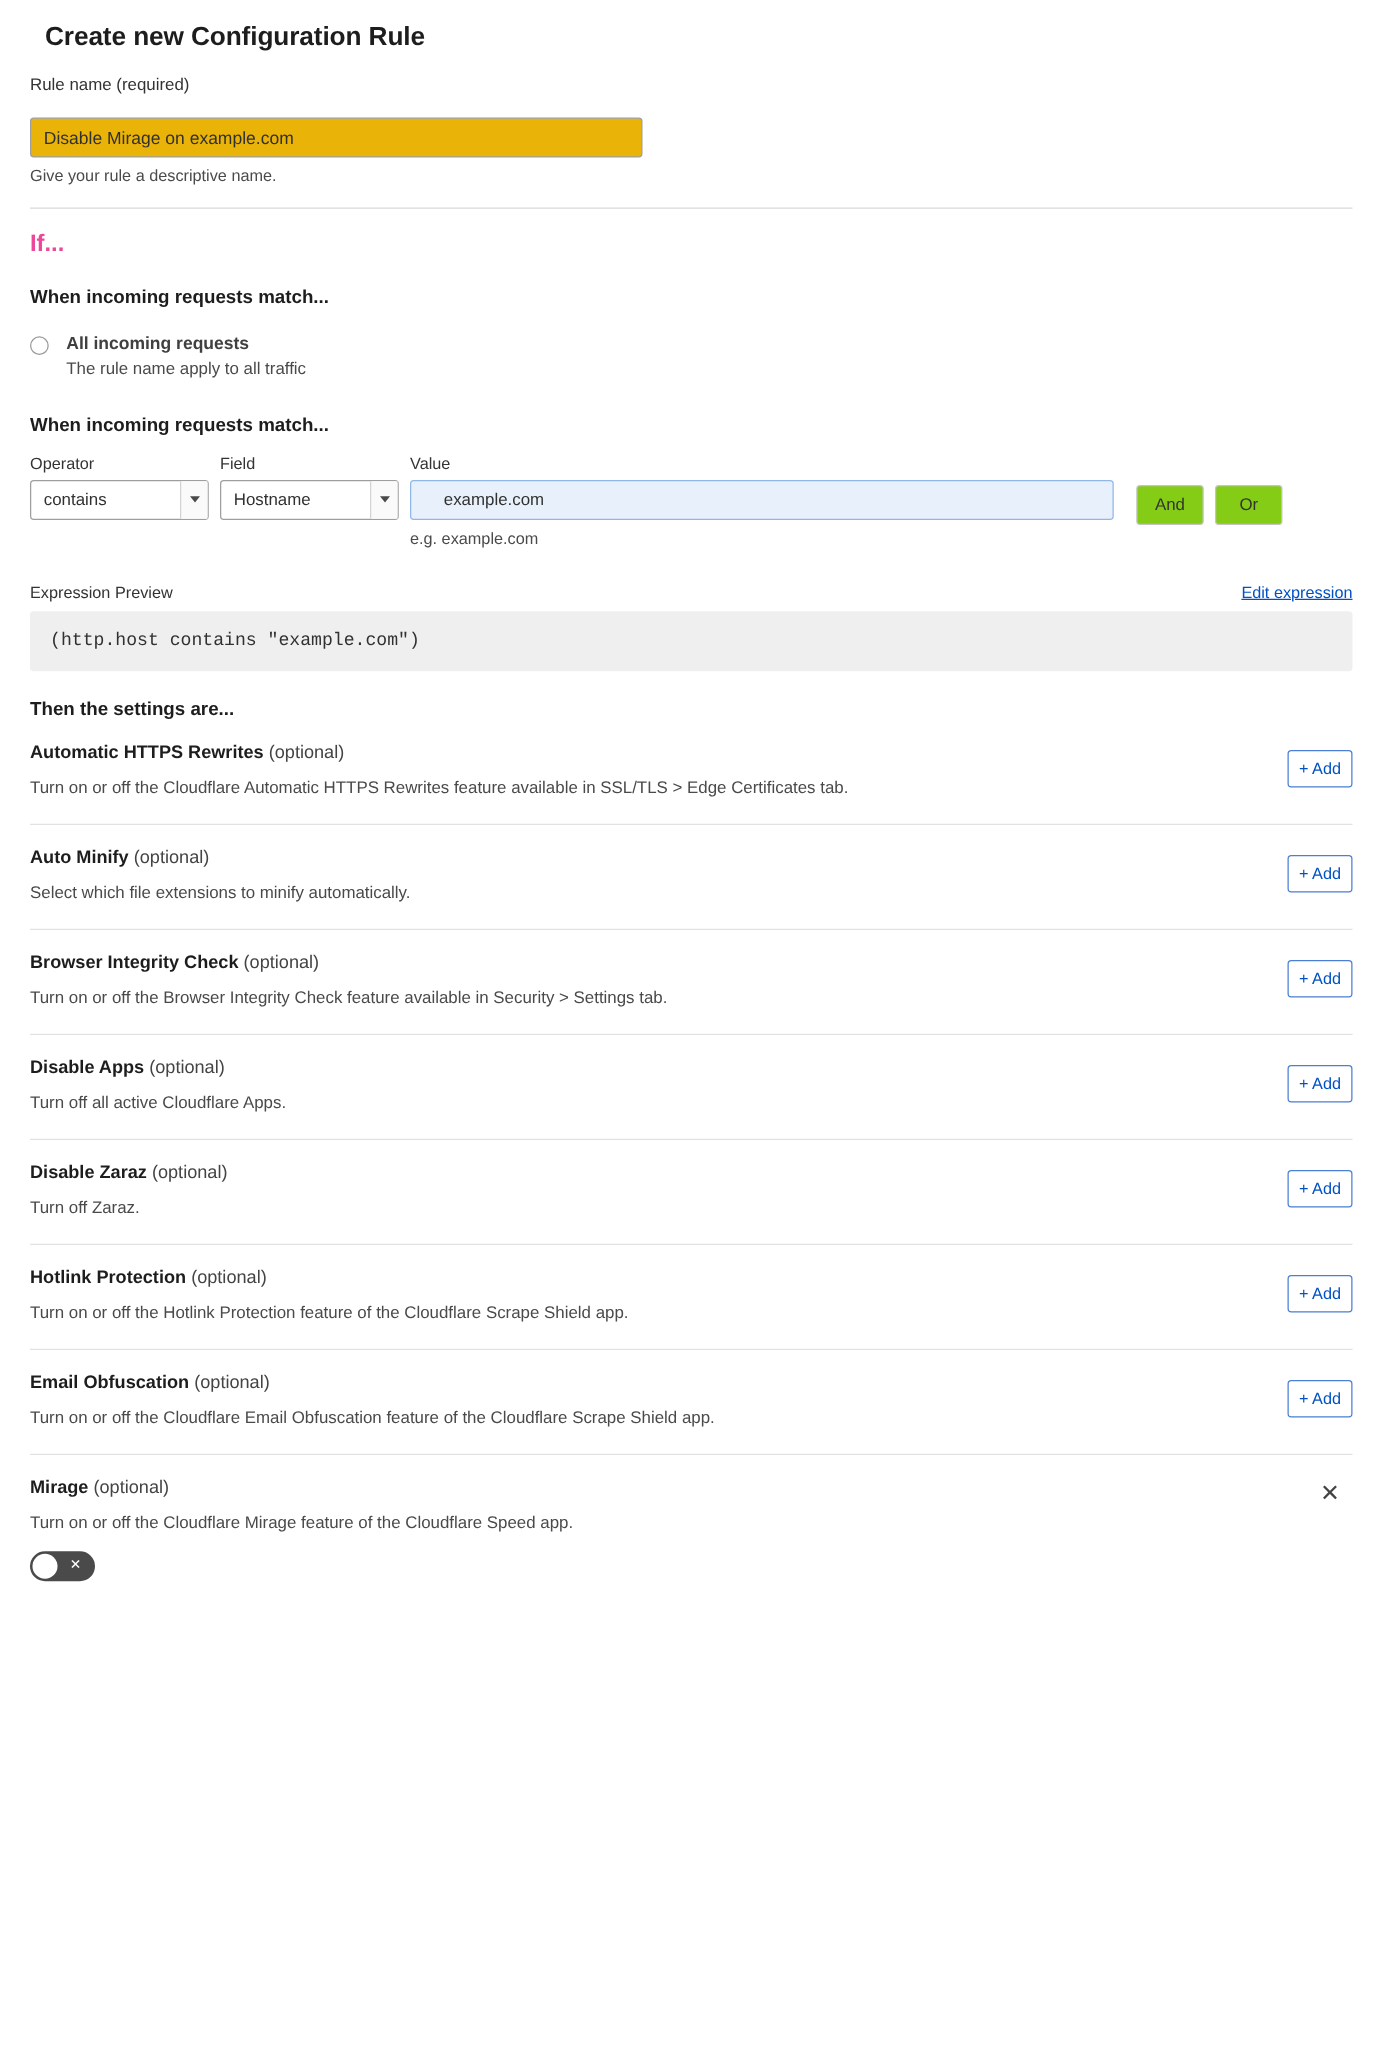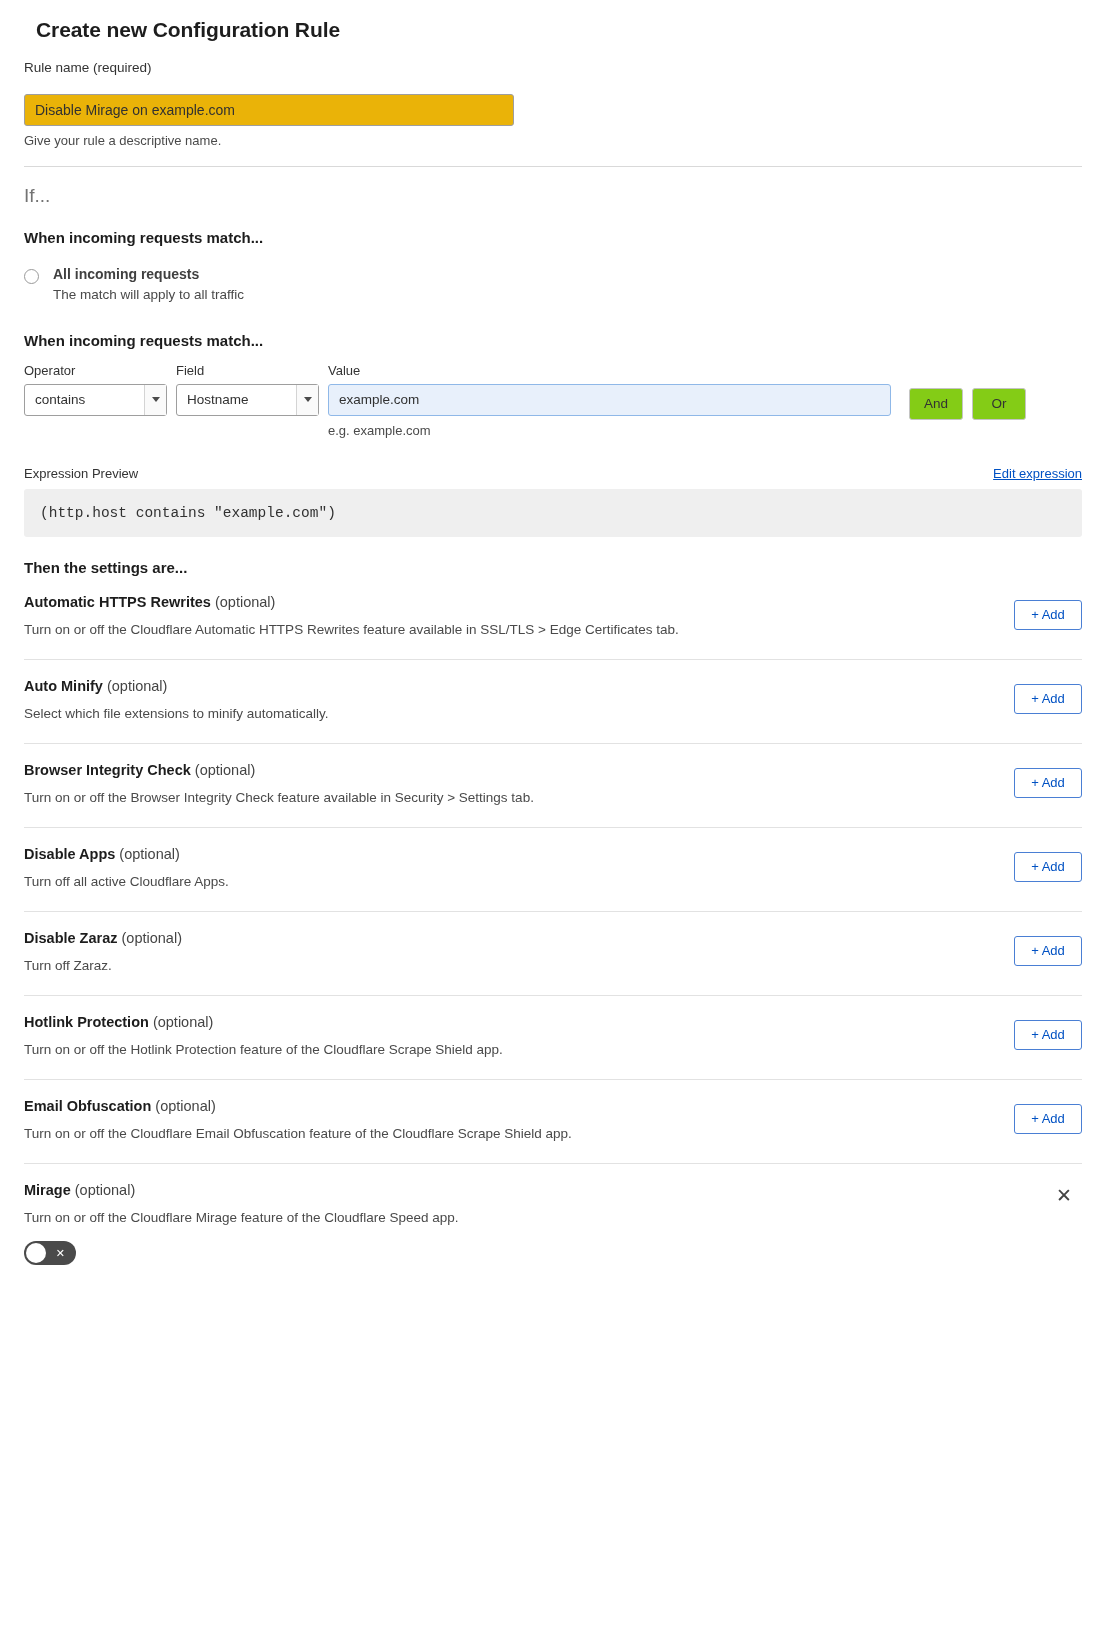--- a/index.html
+++ b/index.html
@@ -45,22 +45,22 @@
     color: #4a4a4a;
     margin-top: 7px;
   }
   .divider {
     border: none;
     border-top: 1px solid #d9d9d9;
     margin: 18px 0 0 0;
   }
   .section-if {
     font-size: 19px;
-    font-weight: normal;
-    color: #737373;
+    font-weight: bold;
+    color: #ec4899;
     margin: 18px 0 0 0;
   }
   .subhead {
     font-size: 15px;
     font-weight: bold;
     color: #1d1d1d;
     margin: 22px 0 0 0;
   }
   .radio-row {
     display: flex;
@@ -140,21 +140,21 @@
     border-left: 4px solid transparent;
     border-right: 4px solid transparent;
     border-top: 5px solid #4a4a4a;
   }
   .value-input {
     width: 563px;
     height: 32px;
     border: 1px solid #8fb8e8;
     border-radius: 3px;
     background: #e8f0fb;
-    padding: 4px 10px;
+    padding: 4px 26px;
     font-size: 13.5px;
     color: #313131;
     font-family: "Liberation Sans", sans-serif;
     outline: none;
   }
   .value-hint {
     font-size: 13px;
     color: #4a4a4a;
     margin-top: 7px;
   }
@@ -214,21 +214,21 @@
   .setting-title span.opt { font-weight: normal; color: #444; }
   .setting-desc {
     font-size: 13.5px;
     color: #4a4a4a;
     margin-top: 12px;
   }
   .add-btn {
     position: absolute;
     right: 0;
     top: 24px;
-    width: 68px;
+    width: 52px;
     height: 30px;
     border: 1px solid #4a7fd4;
     border-radius: 3px;
     background: #fff;
     color: #0051c3;
     font-size: 13px;
     font-family: "Liberation Sans", sans-serif;
     cursor: pointer;
   }
   .close-x {
@@ -285,21 +285,21 @@
 
   <hr class="divider">
 
   <div class="section-if">If...</div>
   <div class="subhead">When incoming requests match...</div>
 
   <div class="radio-row">
     <span class="radio"></span>
     <span>
       <span class="radio-main" style="display:block">All incoming requests</span>
-      <span class="radio-sub" style="display:block">The match will apply to all traffic</span>
+      <span class="radio-sub" style="display:block">The rule name apply to all traffic</span>
     </span>
   </div>
 
 
   <div class="subhead" style="margin-top:30px">When incoming requests match...</div>
 
   <div class="expr-row">
     <div class="expr-col">
       <div class="col-label">Operator</div>
       <div class="select-box" style="width:143px">

